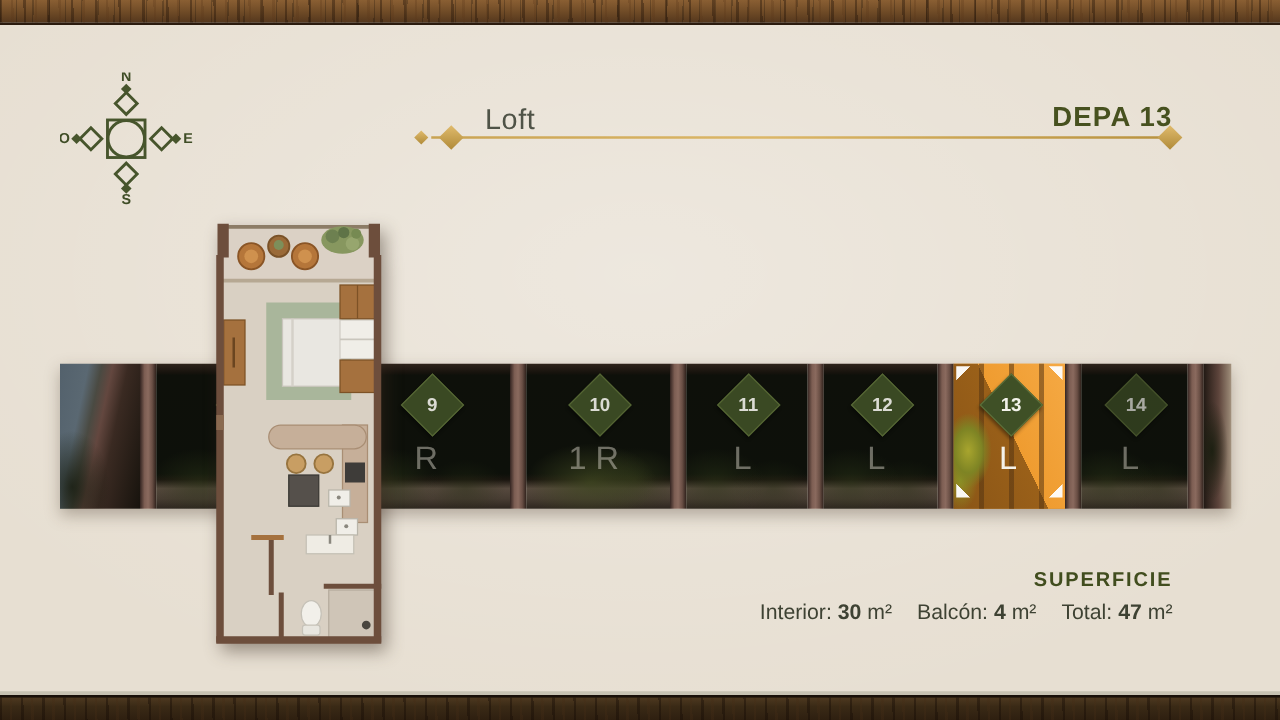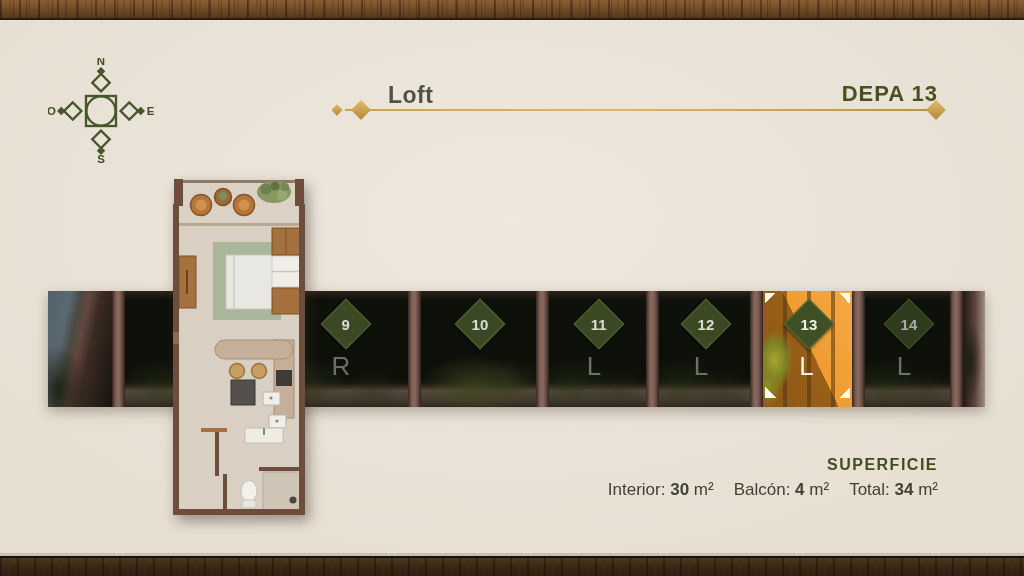--- a/index.html
+++ b/index.html
@@ -26,21 +26,21 @@
       repeating-linear-gradient(89deg, rgba(20,10,4,.4) 0 2px, transparent 2px 8px, rgba(70,45,22,.3) 8px 10px, transparent 10px 17px),
       linear-gradient(180deg,#4e3920,#38281422 40%,#2e1f10),
       #3a2a16;
     border-top:2px solid #191009;
     box-shadow:0 -3px 0 rgba(160,160,140,.45);
   }
   
   .compass{position:absolute;left:48px;top:58px;width:106px;height:106px;}
   .compass text{font-family:"Liberation Sans",sans-serif;font-weight:bold;font-size:13px;fill:#3f4d26;}
   
-  .loft-label{position:absolute;left:388px;top:82px;font-size:23px;color:#4f5347;letter-spacing:.5px;font-weight:bold;}
+  .loft-label{position:absolute;left:388px;top:82px;font-size:23px;color:#4f5347;letter-spacing:.5px;}
   .depa-label{position:absolute;right:86px;top:81px;font-size:22px;font-weight:bold;color:#47511f;letter-spacing:1px;margin-left:40px;}
   .gold-line{position:absolute;left:345px;top:109px;width:591px;height:2px;
     background:linear-gradient(90deg,#c9a352,#dcb768 45%,#b8923e);}
   .gold-diamond{position:absolute;background:linear-gradient(135deg,#e0bb6d,#b08a38);transform:rotate(45deg);}
   .gd-1{left:333px;top:106px;width:8px;height:8px;}
   .gd-2{left:354px;top:103px;width:14px;height:14px;}
   .gd-3{left:929px;top:103px;width:14px;height:14px;}
   
   .price{
     position:absolute;left:380px;right:76px;top:148px;text-align:center;
@@ -157,20 +157,21 @@
           <span>9</span>
         </div>
       <div class="unit-type">R</div>
     </div>
     <div class="pillar"></div>
 
     <div class="cell cell-plants" style="flex:0 0 115px">
       <div class="badge">
           <span>10</span>
         </div>
+      <div class="unit-type">1R</div>
     </div>
     <div class="pillar"></div>
 
     <div class="cell cell-dark" style="flex:0 0 97px">
       <div class="badge">
           <span>11</span>
         </div>
       <div class="unit-type">L</div>
     </div>
     <div class="pillar"></div>
@@ -272,19 +273,19 @@
         <b>30</b>
         <span>m²</span>
       </span>
       <span class="sup-item">
         <span>Balcón:</span>
         <b>4</b>
         <span>m²</span>
       </span>
       <span class="sup-item">
         <span>Total:</span>
-        <b>34</b>
+        <b>47</b>
         <span>m²</span>
       </span>
     </div>
   </div>
 
 </div>
 
 </body></html>

